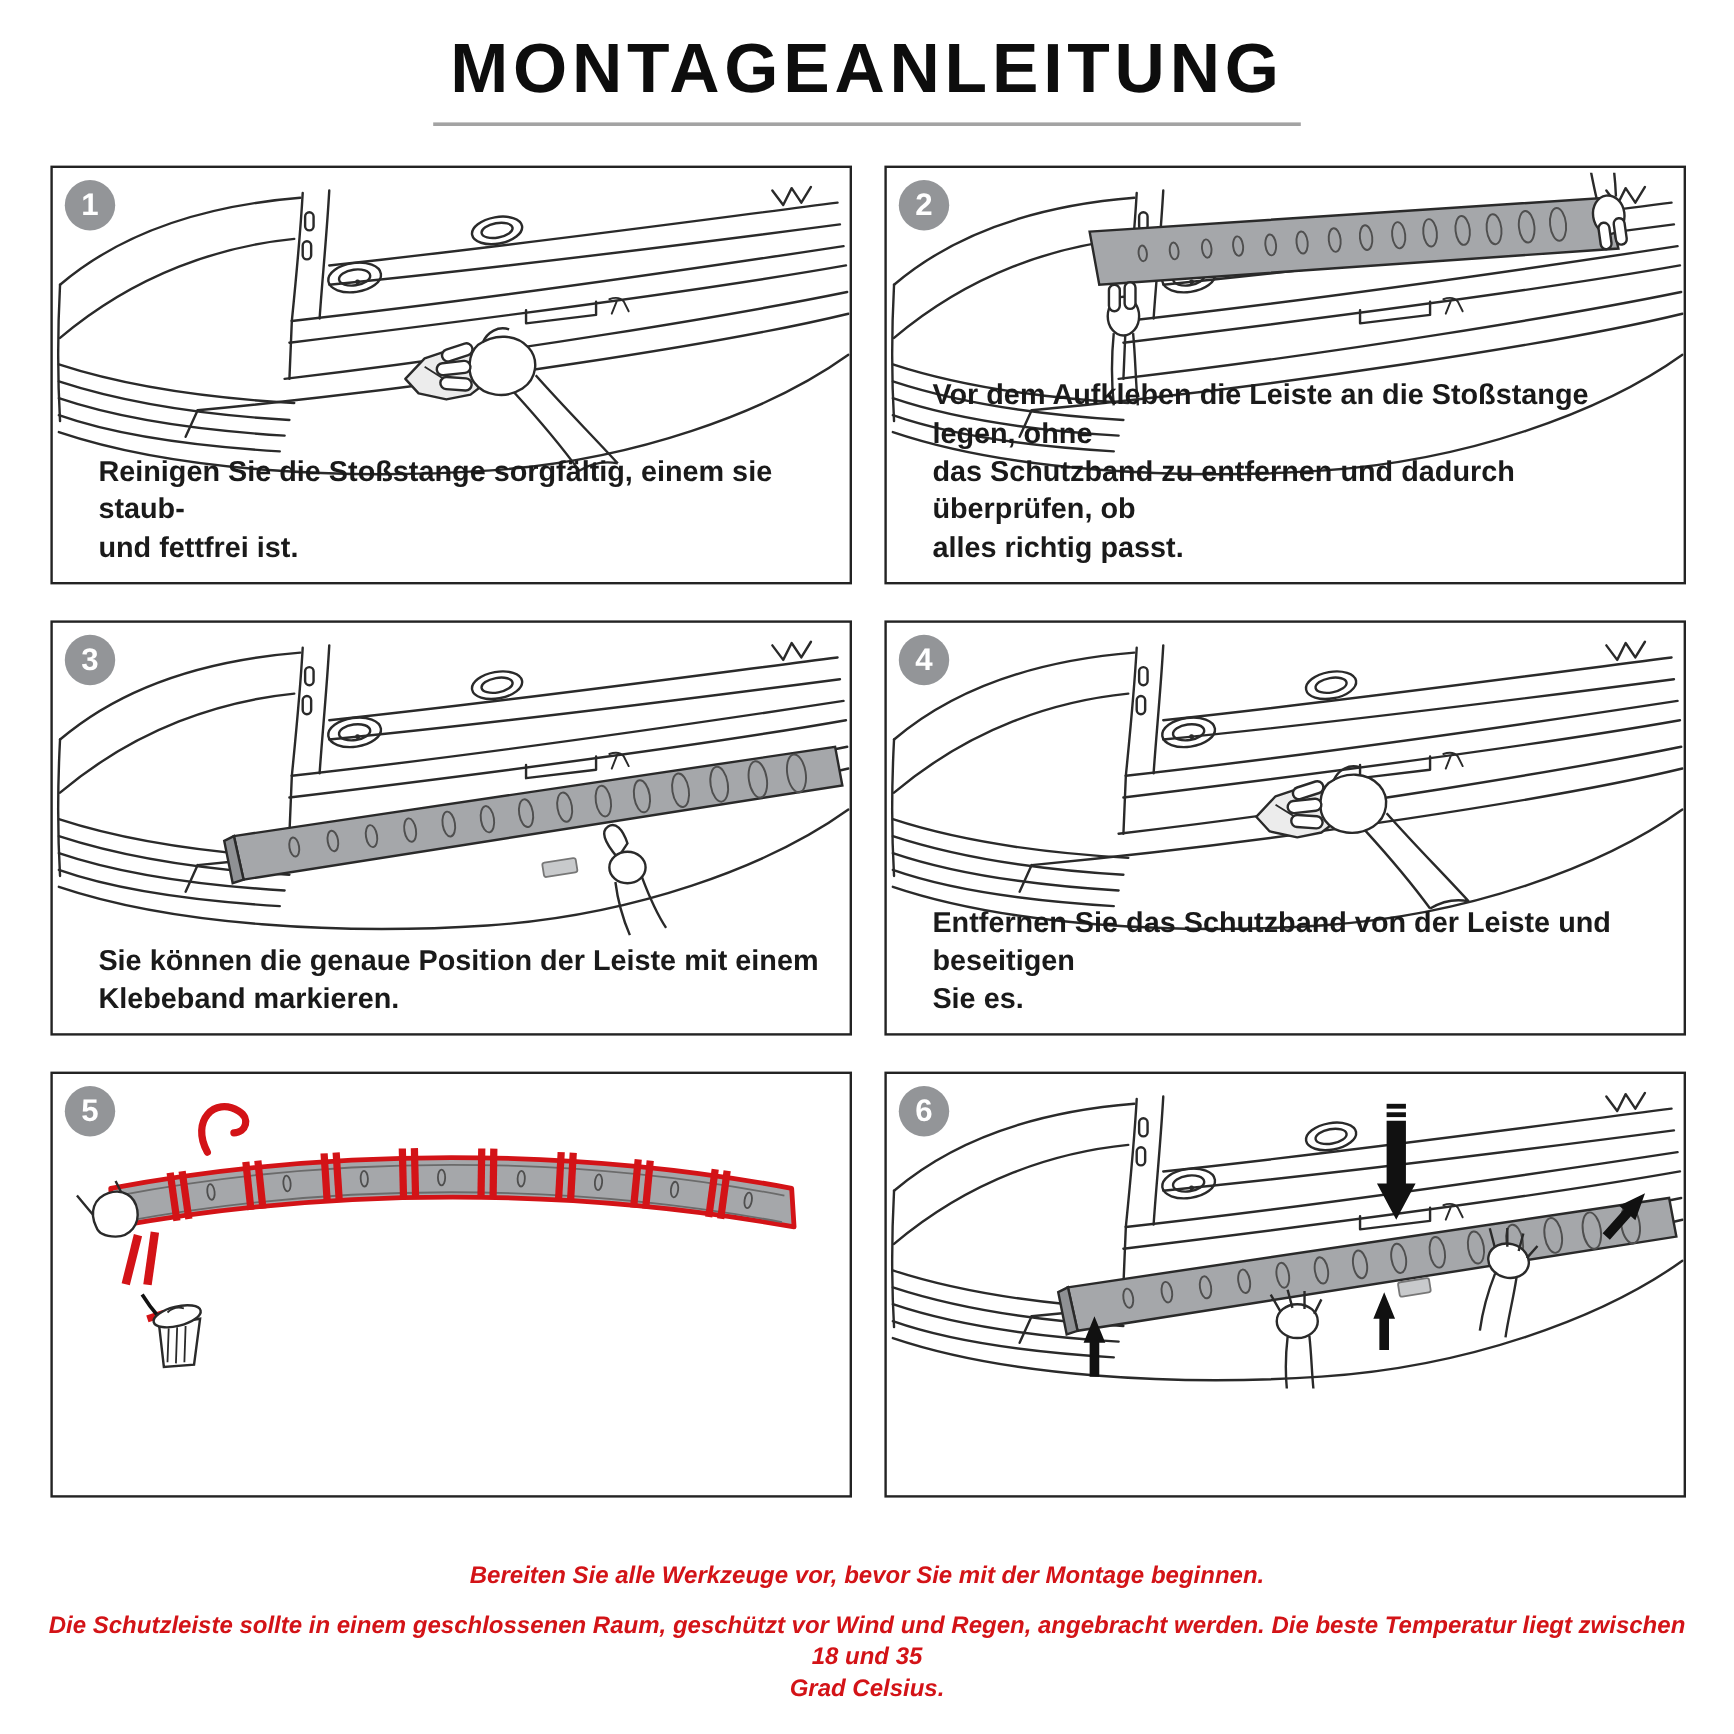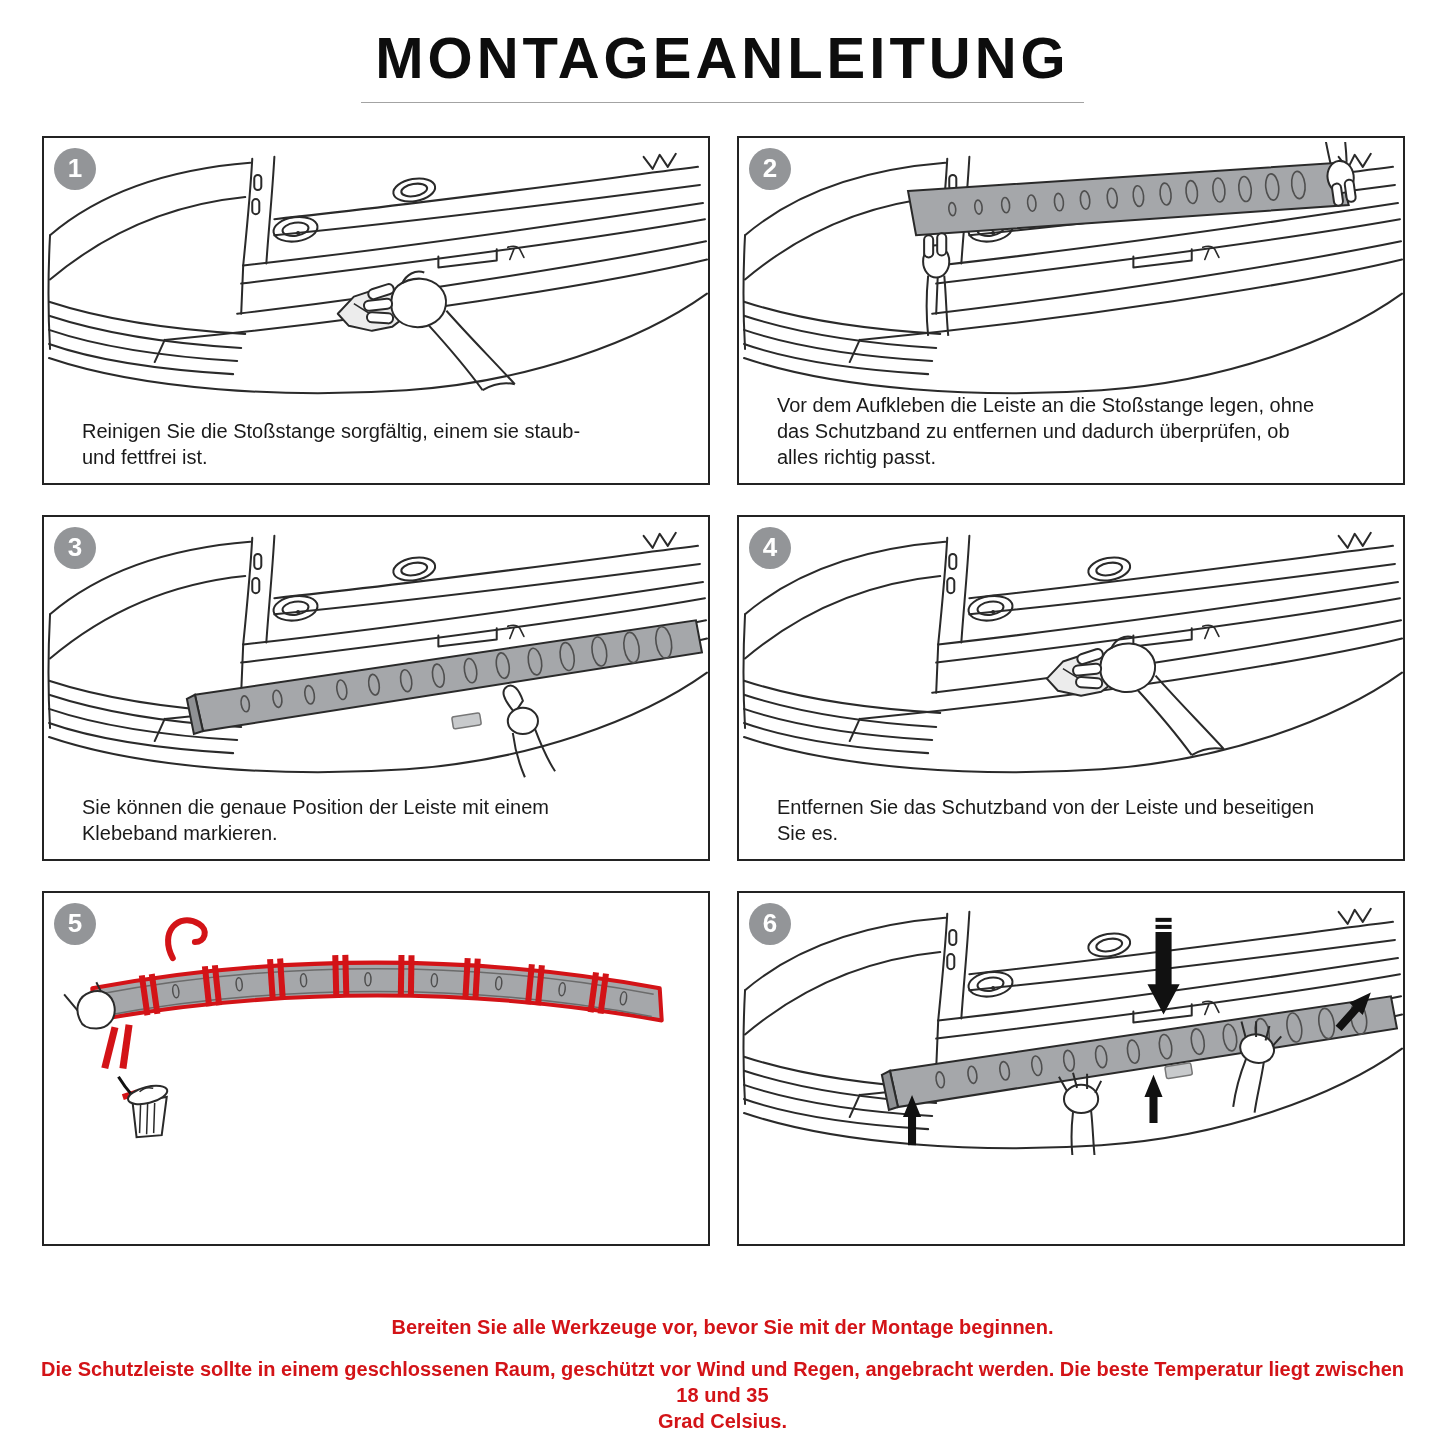--- a/index.html
+++ b/index.html
@@ -6,43 +6,43 @@
   body{
     width:1445px;height:1445px;background:#ffffff;position:relative;overflow:hidden;
     font-family:"Liberation Sans", sans-serif;
     -webkit-font-smoothing:antialiased;
   }
   
   .title-wrap{text-align:center;margin-top:26px;}
   h1.page-title{
     display:inline-block;margin:0;padding:0 14px 12px;
     font-size:58px;font-weight:bold;letter-spacing:4px;color:#0d0d0d;
-    border-bottom:1px solid #a3a3a3;line-height:1.1;
+    border-bottom:3px solid #a3a3a3;line-height:1.1;
   }
   
   .steps-grid{
     width:1363px;margin:33px 0 0 42px;
     display:grid;grid-template-columns:668px 668px;grid-template-rows:349px 346px 355px;
     column-gap:27px;row-gap:30px;
   }
   .panel{
     position:relative;border:2px solid #232323;background:#fff;box-sizing:border-box;
   }
   .badge{
     position:absolute;top:10px;left:10px;width:42px;height:42px;border-radius:50%;
     background:var(--badge-gray,#939598);color:#fff;font-size:26px;font-weight:bold;
     display:flex;align-items:center;justify-content:center;z-index:3;
   }
   .illu{position:absolute;top:4px;left:0;width:100%;height:258px;z-index:1;}
   .caption{
     position:absolute;left:38px;right:16px;bottom:12px;margin:0;z-index:2;
-    font-size:20px;line-height:1.32;font-weight:normal;color:#1a1a1a;white-space:pre-line;
+    font-size:24px;line-height:1.32;font-weight:bold;color:#1a1a1a;white-space:pre-line;
   }
   
-  .footer{margin-top:68px;text-align:center;color:var(--accent-red,#d31317);font-weight:bold;}
+  .footer{margin-top:52px;text-align:center;color:var(--accent-red,#d31317);font-weight:bold;font-style:italic;}
   .footer p{margin:0;padding:0 30px;font-size:20px;line-height:1.3;white-space:pre-line;}
   .footer .f1{margin-bottom:16px;}
   
   .strip-fill{fill:var(--strip-gray,#a5a7aa);}
   .accent-fill{fill:var(--accent-red,#d31317);}
   .accent-stroke{stroke:var(--accent-red,#d31317);}
 </style>
 </head>
 <body>
 

